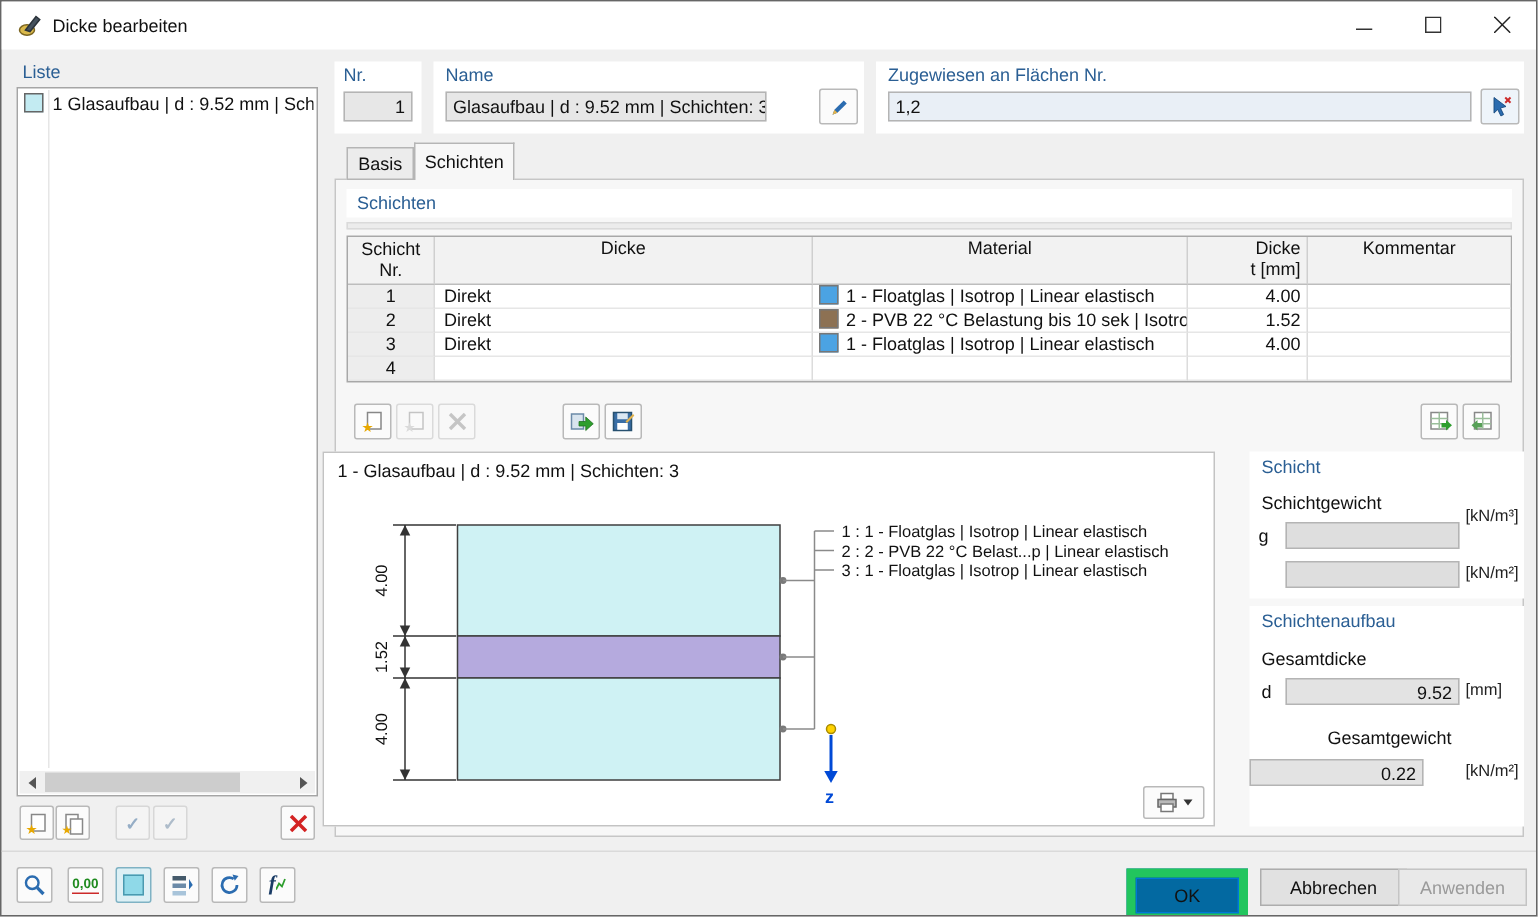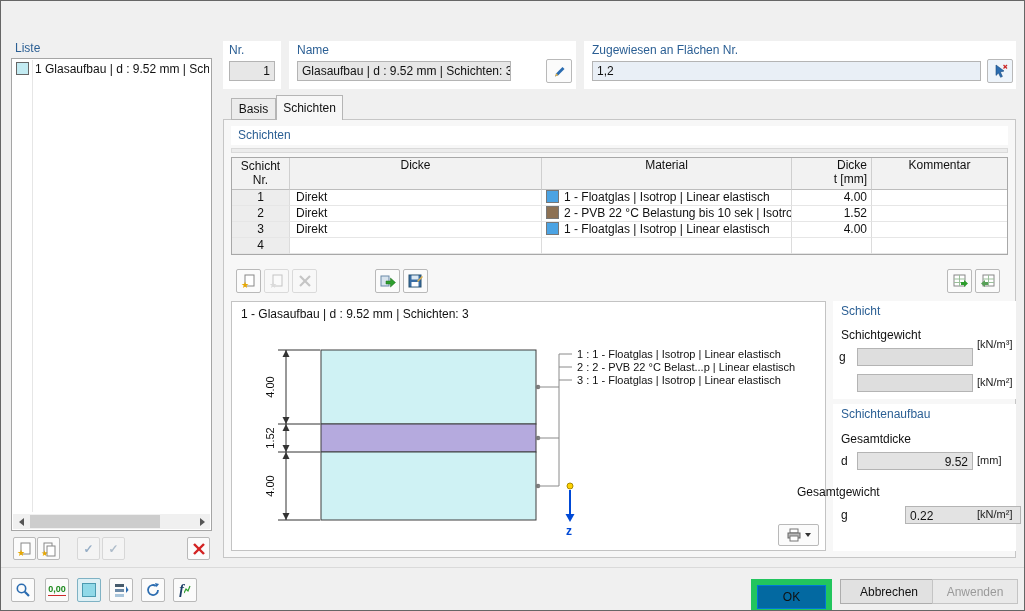--- a/index.html
+++ b/index.html
@@ -32,20 +32,43 @@
         position:absolute;font-size:12px;box-sizing:border-box;}
   .tri-r{width:0;height:0;border-top:4px solid transparent;border-bottom:4px solid transparent;border-left:5px solid #555;}
   .tri-l{width:0;height:0;border-top:4px solid transparent;border-bottom:4px solid transparent;border-right:5px solid #555;}
   .tri-d{width:0;height:0;border-left:3.5px solid transparent;border-right:3.5px solid transparent;border-top:4px solid #333;}
 </style>
 </head>
 <body>
 
 <div class="window">
 
+  <div class="titlebar">
+    <svg class="a" style="left:11px;top:8px" width="16" height="16">
+      <ellipse cx="6" cy="11" rx="5" ry="3.5" fill="#d9b84a" stroke="#7a6420"></ellipse>
+      <path d="M5 11 L12 2 L14.5 4 L8 12 Z" fill="#45525e" stroke="#2b333b"></path>
+    </svg>
+    <span class="a" style="left:34px;top:9px;font-size:12px">Dicke bearbeiten</span>
+    <div class="win-btn" style="right:92px">
+      <svg width="11" height="11">
+          <line x1="0" y1="8.5" x2="11" y2="8.5" stroke="#333" stroke-width="1"></line>
+        </svg>
+    </div>
+    <div class="win-btn" style="right:46px">
+      <svg width="11" height="11">
+          <rect x="0.5" y="0.5" width="10" height="10" fill="none" stroke="#333"></rect>
+        </svg>
+    </div>
+    <div class="win-btn" style="right:0">
+      <svg width="11" height="11">
+          <line x1="0" y1="0" x2="11" y2="11" stroke="#222"></line>
+          <line x1="11" y1="0" x2="0" y2="11" stroke="#222"></line>
+        </svg>
+    </div>
+  </div>
 
   <span class="a blue" style="left:14px;top:40px">Liste</span>
   <div class="a" style="left:10px;top:57px;width:201px;height:473px;background:#fff;border:1px solid #a5a5a5;box-sizing:border-box;">
     <div class="a" style="left:20px;top:1px;width:1px;height:452px;background:#e6e6e6;"></div>
     <div class="a" style="left:1px;top:1px;right:1px;height:18px;">
       <span class="a" style="left: 3px; top: 2px; width: 13px; height: 13px; border: 1px solid rgb(102, 102, 102); box-sizing: border-box; background-color: rgb(195, 235, 242);"></span>
       <span class="a" style="left:22px;top:2px;width:174px;white-space:nowrap;overflow:hidden;">1 Glasaufbau | d : 9.52 mm | Schich</span>
     </div>
 
     <div class="a" style="left:1px;bottom:1px;width:197px;height:15px;background:#f0f0f0;">
@@ -218,21 +241,21 @@
   <div class="btn" style="left:974px;top:268px;width:25px;height:24px;z-index:2">
     <svg width="16" height="16">
         <rect x="3" y="2" width="11" height="11" fill="#fff" stroke="#888"></rect>
         <line x1="3" y1="6" x2="14" y2="6" stroke="#9bbf9b"></line>
         <line x1="3" y1="9.5" x2="14" y2="9.5" stroke="#9bbf9b"></line>
         <line x1="8.5" y1="2" x2="8.5" y2="13" stroke="#9bbf9b"></line>
         <path d="M8 9 h-3 v-2 l-4 3.5 4 3.5 v-2 H8 z" fill="#58a058"></path>
       </svg>
   </div>
 
-  <div class="a" style="left:230px;top:300px;width:595px;height:250px;background:#fff;border:1px solid #c3c3c3;box-sizing:border-box;z-index:2">
+  <div class="a" style="left:214px;top:300px;width:595px;height:250px;background:#fff;border:1px solid #c3c3c3;box-sizing:border-box;z-index:2">
     <span style="position:absolute;left:9px;top:5px">1 - Glasaufbau | d : 9.52 mm | Schichten: 3</span>
 
     <svg style="position:absolute;left:0;top:24px" width="593" height="224">
 
       <rect x="89" y="24" width="215" height="74" stroke="#3f3f3f" fill="#cff2f4"></rect>
       <rect x="89" y="98" width="215" height="28" stroke="#3f3f3f" fill="#b5aade"></rect>
       <rect x="89" y="126" width="215" height="68" stroke="#3f3f3f" fill="#cff2f4"></rect>
 
       <line x1="54" y1="24" x2="54" y2="194" stroke="#333"></line>
       <line x1="46" y1="24" x2="88" y2="24" stroke="#333"></line>
@@ -289,23 +312,23 @@
   <span class="unit" style="left:976px;top:337px;z-index:2">[kN/m³]</span>
   <div class="field" style="left:856px;top:373px;width:116px;height:18px;background:#dedede;z-index:2;text-align:right"></div>
   <span class="unit" style="left:976px;top:375px;z-index:2">[kN/m²]</span>
 
   <div class="panelbox" style="left:832px;top:403px;width:183px;height:147px;z-index:2"></div>
   <span class="grp-title" style="left:840px;top:406px;z-index:2">Schichtenaufbau</span>
   <span class="a" style="left:840px;top:431px;z-index:2">Gesamtdicke</span>
   <span class="a" style="left:840px;top:453px;z-index:2">d</span>
   <div class="field" style="left:856px;top:451px;width:116px;height:18px;background:#e3e3e3;z-index:2;text-align:right">9.52</div>
   <span class="unit" style="left:976px;top:453px;z-index:2">[mm]</span>
-  <span class="a" style="left:796px;top:484px;z-index:2">Gesamtgewicht</span>
+  <span class="a" style="left:884px;top:484px;z-index:2">Gesamtgewicht</span>
   <span class="a" style="left:840px;top:507px;z-index:2">g</span>
-  <div class="field" style="left:904px;top:505px;width:116px;height:18px;background:#e3e3e3;z-index:2;">0.22</div>
+  <div class="field" style="left:832px;top:505px;width:116px;height:18px;background:#e3e3e3;z-index:2;text-align:right">0.22</div>
   <span class="unit" style="left:976px;top:507px;z-index:2">[kN/m²]</span>
 
   <div class="a" style="left:0;top:566px;width:1025px;height:1px;background:#dadada"></div>
 
   <div class="btn" style="left:10px;top:577px;width:24px;height:24px">
     <svg width="16" height="16">
         <circle cx="6.5" cy="6.5" r="4.2" fill="none" stroke="#2b6cb0" stroke-width="1.6"></circle>
         <line x1="9.8" y1="9.8" x2="14" y2="14" stroke="#2b6cb0" stroke-width="2.2"></line>
       </svg>
   </div>

